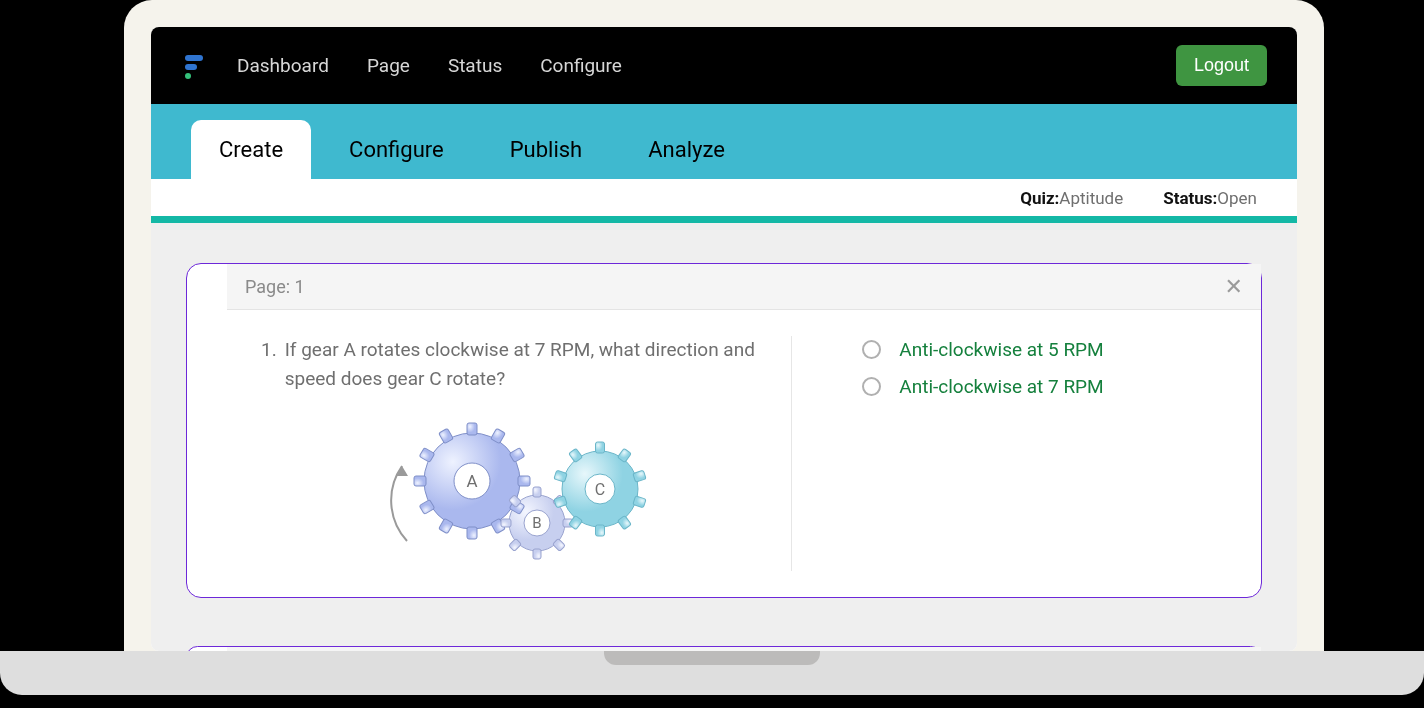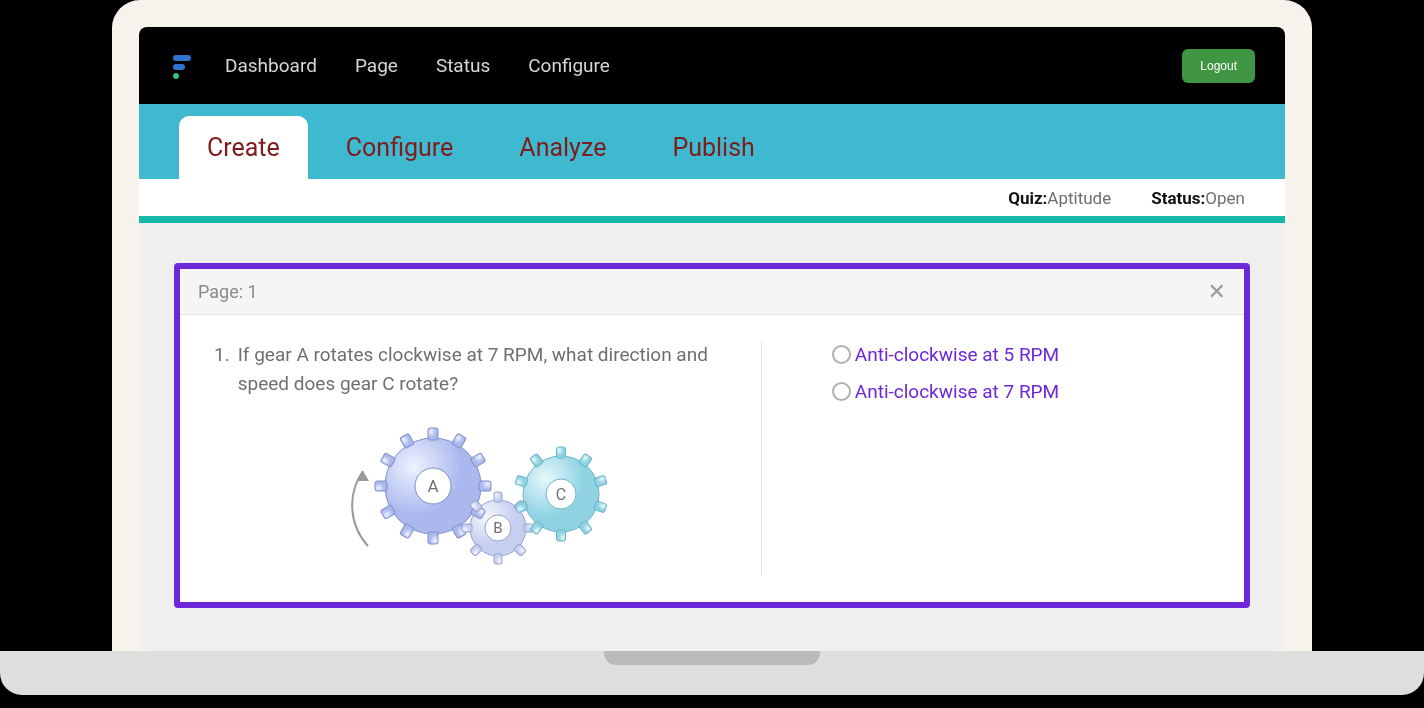--- a/index.html
+++ b/index.html
@@ -2,21 +2,21 @@
 <html><head>
 <meta charset="utf-8">
 <style>
   * { box-sizing: border-box; }
   html, body { margin:0; padding:0; font-family: -apple-system, BlinkMacSystemFont, "Segoe UI", Roboto, Helvetica, Arial, sans-serif; }
   body { width:1424px; height:708px; background:#000; overflow:hidden; }
 
   
   .laptop {
     position:absolute;
-    left:112px; top:0;
+    left:124px; top:0;
     width:1200px; height:651px;
     background:#f5f3ec;
     border-radius:28px 28px 0 0;
     padding:27px;
   }
   .screen {
     width:1146px; height:624px;
     background:#fff;
     border-radius:8px;
     overflow:hidden;
@@ -45,39 +45,39 @@
     align-items:center;
     padding:0 30px;
   }
   .logo { width:28px; height:28px; margin-right:28px; flex-shrink:0; }
   .topnav { display:flex; gap:38px; }
   .topnav-item { color:#d6d6d6; font-size:19px; cursor:pointer; }
   .spacer { flex:1; }
   .logout-btn {
     background:#3f9541;
     color:#fff;
-    font-size:12px;
+    font-size:18px;
     padding:10px 18px;
     border:none;
     border-radius:6px;
     cursor:pointer;
   }
 
   
   .tabbar {
     background:#3fb9cf;
     height:75px;
     display:flex;
     align-items:flex-end;
     padding-left:40px;
     gap:10px;
   }
   .tab {
-    font-size:25px;
-    color:#7f1d1d;
+    font-size:22px;
+    color:#000000;
     padding:17px 28px;
     cursor:pointer;
   }
   .tab.active {
     background:#fff;
     border-radius:10px 10px 0 0;
   }
 
   
   .infobar {
@@ -96,24 +96,25 @@
 
   
   .content {
     background:#efefef;
     padding:40px 35px 20px 35px;
     height:calc(100% - 77px - 75px - 44px);
     overflow:hidden;
   }
 
   .page-card {
-    border:6px solid #6d28d9;
-    border-radius:4px;
+    border:1px solid #6d28d9;
+    border-radius:15px;
     background:#fff;
     margin-bottom:48px;
+    padding-left:40px;
   }
   .page-header {
     background:#f5f5f5;
     border-bottom:1px solid #e4e4e4;
     padding:10px 18px;
     display:flex;
     justify-content:space-between;
     align-items:center;
     color:#8a8a8a;
     font-size:18px;
@@ -141,22 +142,22 @@
   .gear-diagram { margin:18px auto 0 auto; display:block; }
 
   .q-right {
     flex:0 0 45%;
     padding-left:70px;
     padding-top:2px;
   }
   .option {
     display:flex;
     align-items:center;
-    gap:4px;
-    color:#6d28d9;
+    gap:18px;
+    color:#15803d;
     font-size:19px;
     margin-bottom:14px;
     cursor:pointer;
   }
   .radio {
     width:19px; height:19px;
     border:2.5px solid #b0b0b0;
     border-radius:50%;
     flex-shrink:0;
   }
@@ -183,22 +184,22 @@
         <span class="topnav-item">Status</span>
         <span class="topnav-item">Configure</span>
       </div>
       <div class="spacer"></div>
       <button class="logout-btn">Logout</button>
     </div>
 
     <div class="tabbar">
       <div class="tab active">Create</div>
       <div class="tab">Configure</div>
+      <div class="tab">Publish</div>
       <div class="tab">Analyze</div>
-      <div class="tab">Publish</div>
     </div>
 
     <div class="infobar">
       <div class="infopair">
         <span class="label">Quiz:</span>
         <span class="value">Aptitude</span>
       </div>
       <div class="infopair">
         <span class="label">Status:</span>
         <span class="value">Open</span>

